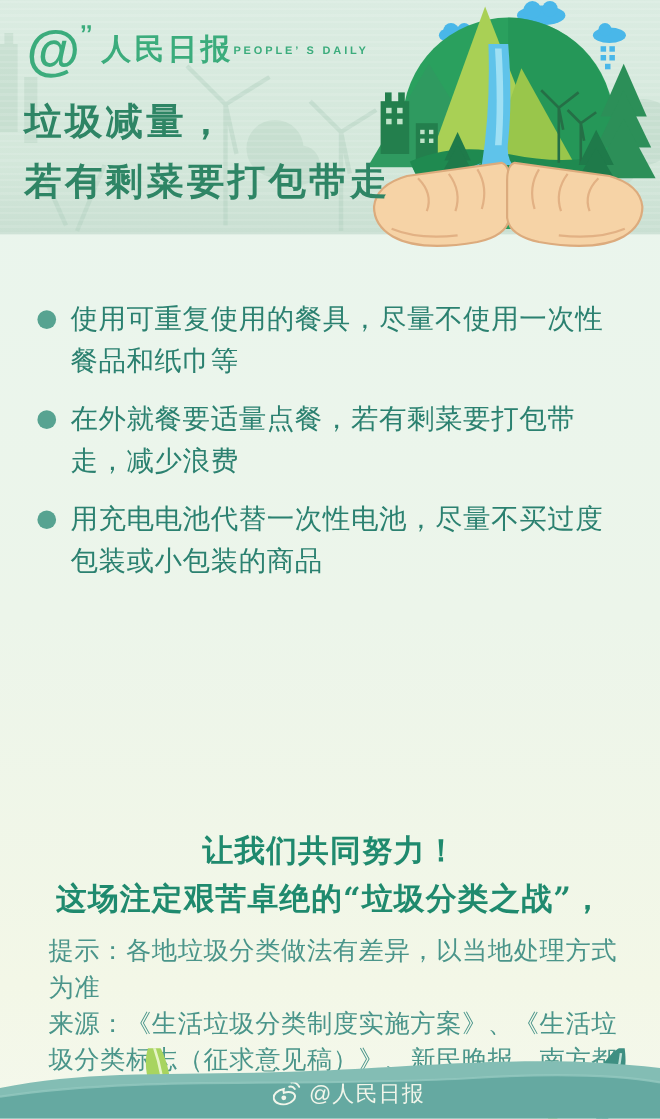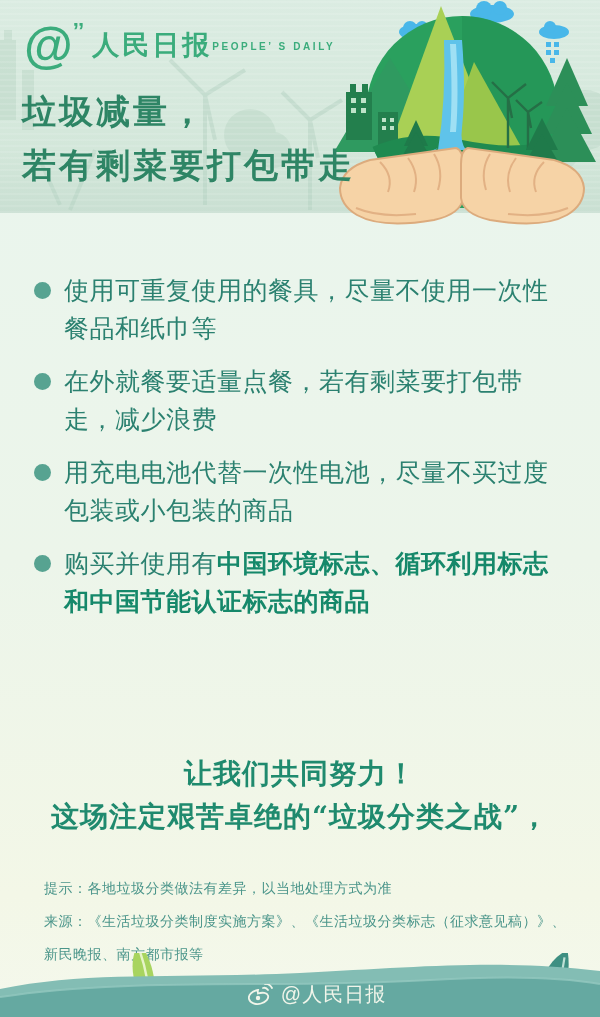--- a/index.html
+++ b/index.html
@@ -31,22 +31,22 @@
   .tip p{margin:0;}
   .dot{flex:none;width:17px;height:17px;border-radius:50%;background:#57a391;margin:11px 13px 0 0;}
   .tip b{color:#15886a;font-weight:800;}
 
   
   .slogan{position:absolute;top:752px;left:0;width:600px;text-align:center;
           color:#1f8a6e;font-family:"DejaVu Serif","Liberation Serif",serif;
           font-weight:700;font-size:28px;line-height:43px;letter-spacing:1px;}
 
   
-  .notes{position:absolute;top:872px;left:44px;width:524px;color:#4a958a;
-         font-size:14px;line-height:33px;letter-spacing:.5px;}
+  .notes{position:absolute;top:848px;left:44px;width:524px;color:#4a958a;
+         font-size:23px;line-height:33px;letter-spacing:.5px;}
   .notes p{margin:0;}
 
   
   .hills{position:absolute;bottom:0;left:0;}
   .watermark{position:absolute;bottom:9px;left:0;width:600px;display:flex;
              justify-content:center;align-items:center;gap:8px;z-index:5;
              color:#f1f5ea;font-size:20px;letter-spacing:1px;padding-left:17px;}
 </style>
 </head>
 <body>
@@ -183,24 +183,20 @@
       <p>使用可重复使用的餐具，尽量不使用一次性餐品和纸巾等</p>
     </div>
     <div class="tip">
       <span class="dot"></span>
       <p>在外就餐要适量点餐，若有剩菜要打包带走，减少浪费</p>
     </div>
     <div class="tip">
       <span class="dot"></span>
       <p>用充电电池代替一次性电池，尽量不买过度包装或小包装的商品</p>
     </div>
-    <div class="tip">
-      <span class="dot"></span>
-      <p><span>购买并使用有</span><b>中国环境标志、循环利用标志和中国节能认证标志的商品</b></p>
-    </div>
   </div>
 
   <div class="slogan">
     <div>让我们共同努力！</div>
     <div>这场注定艰苦卓绝的“垃圾分类之战”，</div>
   </div>
 
   <div class="notes">
     <p>提示：各地垃圾分类做法有差异，以当地处理方式为准</p>
     <p>来源：《生活垃圾分类制度实施方案》、《生活垃圾分类标志（征求意见稿）》、新民晚报、南方都市报等</p>

